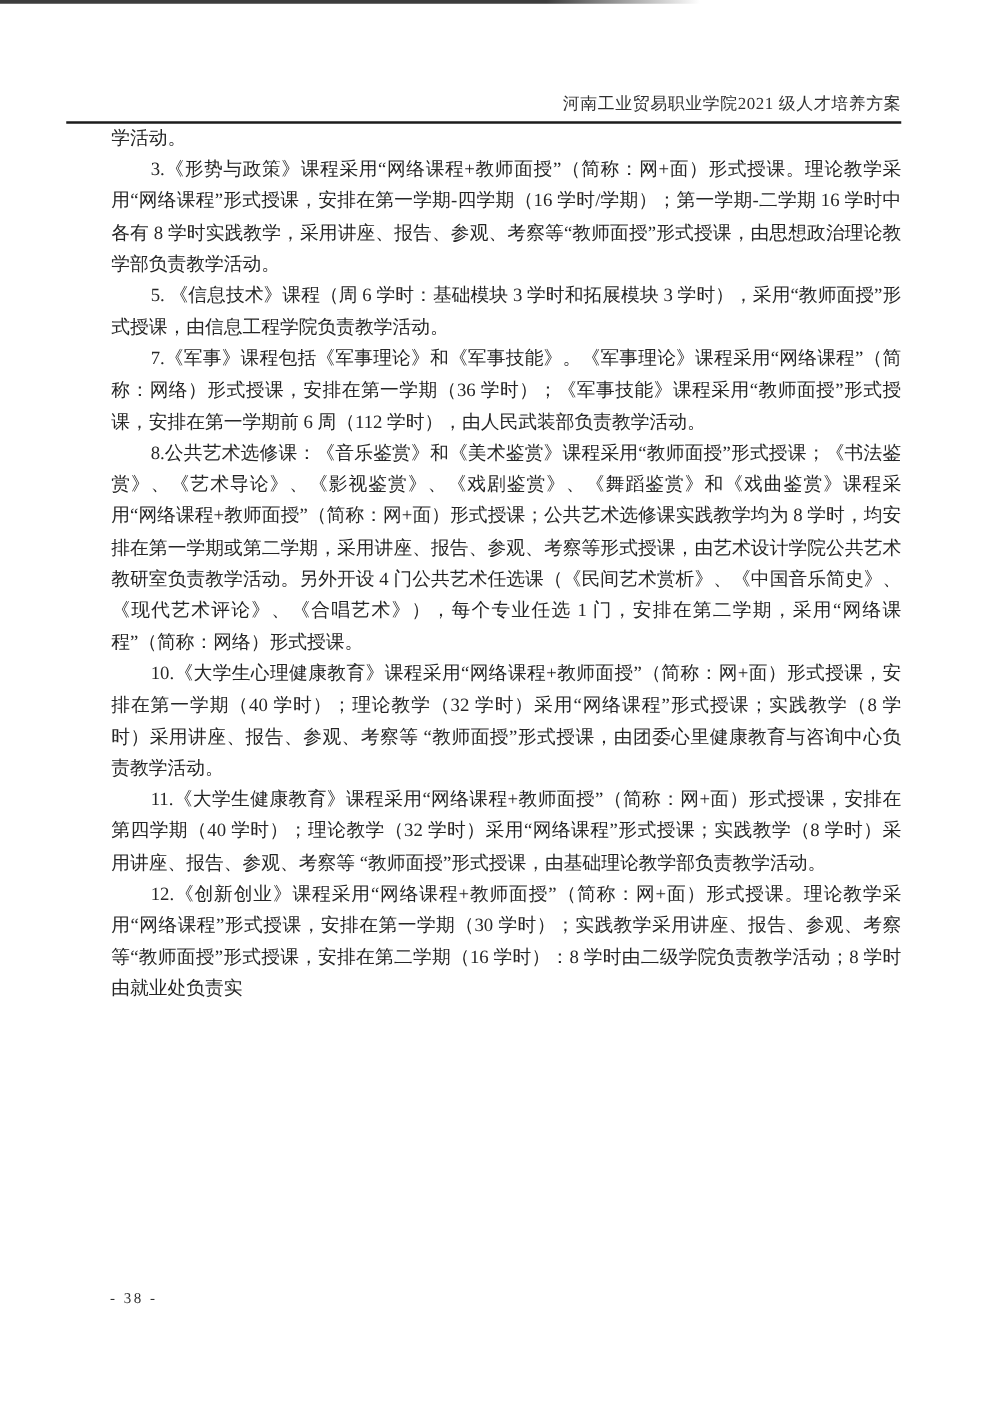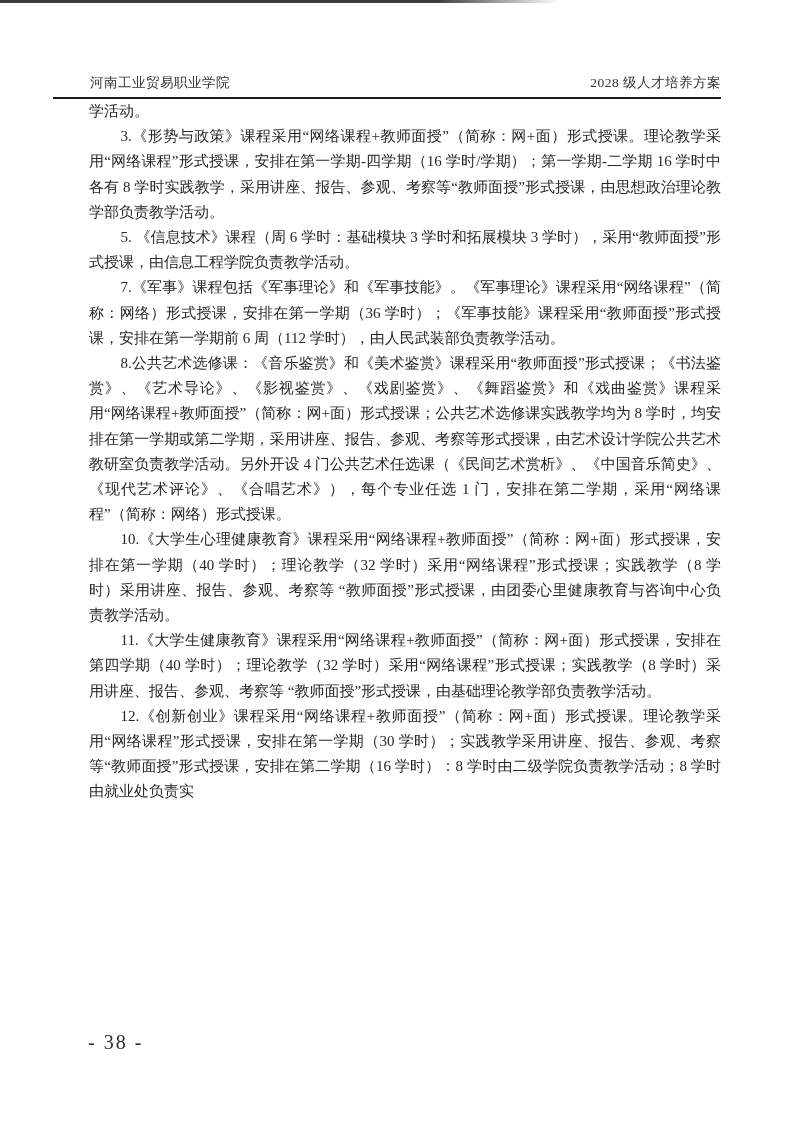--- a/index.html
+++ b/index.html
@@ -23,21 +23,21 @@
     width: 560px;
     height: 3px;
     background: linear-gradient(to right, #3d3d3d 0%, #3d3d3d 78%, rgba(61,61,61,0) 100%);
   }
   .header {
     position: absolute;
     top: 74px;
     left: 53px;
     width: 668px;
     display: flex;
-    justify-content: space-between;
+    justify-content: flex-end;
     align-items: flex-end;
     font-size: 13.5px;
     color: #303030;
     padding-bottom: 5px;
     border-bottom: 2.5px solid #1c1c1c;
     box-sizing: border-box;
   }
   .header .left {
     padding-left: 37px;
     letter-spacing: 0.5px;
@@ -61,35 +61,35 @@
     word-break: break-all;
     font-family: Liberation Serif, serif;
   }
   .content p.cont {
     text-indent: 0;
   }
   .footer {
     position: absolute;
     left: 88px;
     top: 1031px;
-    font-size: 20px;
+    font-size: 12px;
     letter-spacing: 2px;
     color: #303030;
   }
 </style>
 </head>
 <body>
 
 <div class="page">
 
   <div class="scan-line"></div>
 
   <div class="header">
     <span class="left">河南工业贸易职业学院</span>
-    <span class="right">2028 级人才培养方案</span>
+    <span class="right">2021 级人才培养方案</span>
   </div>
 
   <div class="content">
     <p class="cont">学活动。</p>
     <p>3.《形势与政策》课程采用“网络课程+教师面授”（简称：网+面）形式授课。理论教学采用“网络课程”形式授课，安排在第一学期-四学期（16 学时/学期）；第一学期-二学期 16 学时中各有 8 学时实践教学，采用讲座、报告、参观、考察等“教师面授”形式授课，由思想政治理论教学部负责教学活动。</p>
     <p>5. 《信息技术》课程（周 6 学时：基础模块 3 学时和拓展模块 3 学时），采用“教师面授”形式授课，由信息工程学院负责教学活动。</p>
     <p>7.《军事》课程包括《军事理论》和《军事技能》。《军事理论》课程采用“网络课程”（简称：网络）形式授课，安排在第一学期（36 学时）；《军事技能》课程采用“教师面授”形式授课，安排在第一学期前 6 周（112 学时），由人民武装部负责教学活动。</p>
     <p>8.公共艺术选修课：《音乐鉴赏》和《美术鉴赏》课程采用“教师面授”形式授课；《书法鉴赏》、《艺术导论》、《影视鉴赏》、《戏剧鉴赏》、《舞蹈鉴赏》和《戏曲鉴赏》课程采用“网络课程+教师面授”（简称：网+面）形式授课；公共艺术选修课实践教学均为 8 学时，均安排在第一学期或第二学期，采用讲座、报告、参观、考察等形式授课，由艺术设计学院公共艺术教研室负责教学活动。另外开设 4 门公共艺术任选课（《民间艺术赏析》、《中国音乐简史》、《现代艺术评论》、《合唱艺术》），每个专业任选 1 门，安排在第二学期，采用“网络课程”（简称：网络）形式授课。</p>
     <p>10.《大学生心理健康教育》课程采用“网络课程+教师面授”（简称：网+面）形式授课，安排在第一学期（40 学时）；理论教学（32 学时）采用“网络课程”形式授课；实践教学（8 学时）采用讲座、报告、参观、考察等 “教师面授”形式授课，由团委心里健康教育与咨询中心负责教学活动。</p>
     <p>11.《大学生健康教育》课程采用“网络课程+教师面授”（简称：网+面）形式授课，安排在第四学期（40 学时）；理论教学（32 学时）采用“网络课程”形式授课；实践教学（8 学时）采用讲座、报告、参观、考察等 “教师面授”形式授课，由基础理论教学部负责教学活动。</p>

